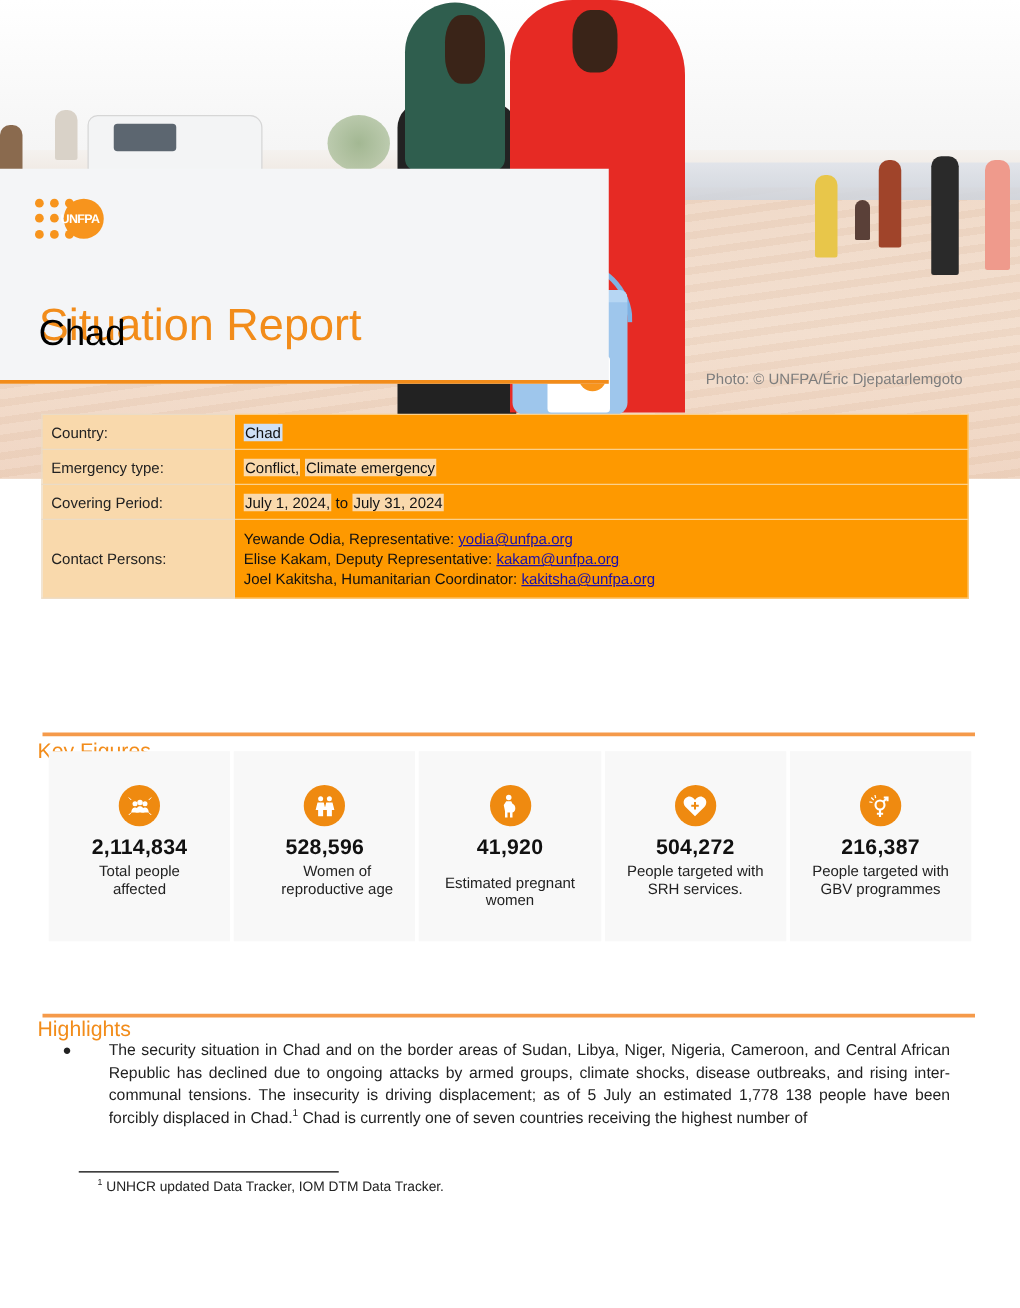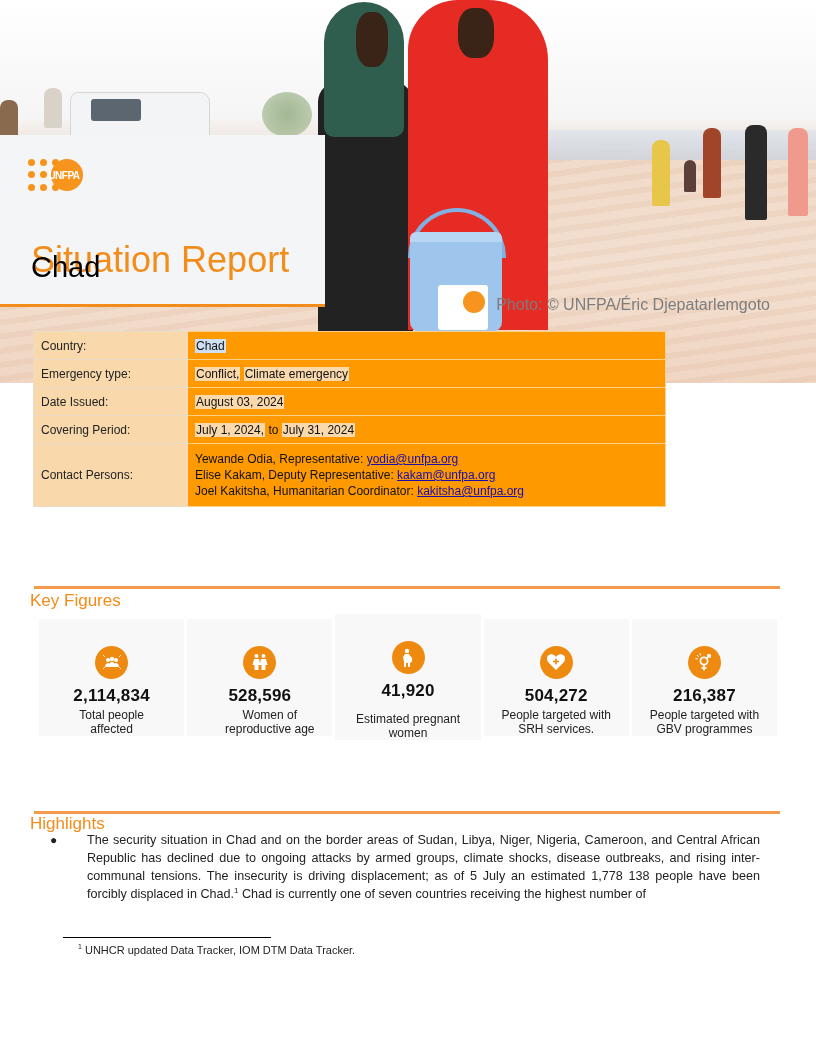--- a/index.html
+++ b/index.html
@@ -29,51 +29,51 @@
   .hero .woman2 .face { position:absolute; left:50px; top:8px; width:36px; height:50px; background:#3a2418; border-radius:40%; }
   .hero .bucket { position:absolute; left:410px; top:232px; width:92px; height:100px; background:#9ec6ec; border-radius:6px 6px 10px 10px; border-top:10px solid #b6d6f3; }
   .hero .bucket-handle { position:absolute; left:408px; top:208px; width:98px; height:50px; border:4px solid #7fb1e2; border-bottom:none; border-radius:50px 50px 0 0; }
   .hero .bucket-logo { position:absolute; left:438px; top:285px; width:50px; height:45px; background:#ffffff; border-radius:3px; }
   .hero .bucket-logo::after { content:""; position:absolute; right:3px; top:6px; width:22px; height:22px; border-radius:50%; background:#f7941d; }
   .hero .walker { position:absolute; width:18px; border-radius:8px 8px 2px 2px; }
   .hero .person-l { position:absolute; width:18px; height:40px; border-radius:8px 8px 2px 2px; background:#6a5b4e; }
 
   
   .title-card {
-    position: absolute; left: 0; top: 135px; width: 325px; height: 172px;
+    position: absolute; left: 0; top: 135px; width: 487px; height: 172px;
     background: #f4f5f7; border-bottom: 3px solid #f28c1a;
   }
   .logo { position: absolute; left: 28px; top: 24px; height: 32px; display: flex; align-items: center; }
   .logo .dots { display: grid; grid-template-columns: repeat(3, 7px); grid-gap: 5px 5px; }
   .logo .dots span { width: 7px; height: 7px; border-radius: 50%; background: #f7941d; display: block; }
   .logo .dots span.un { background: #5b92e5; width: 9px; height: 9px; margin-left:-1px; margin-top:-1px; }
   .logo .circle { width: 32px; height: 32px; border-radius: 50%; background: #f7941d; margin-left: -8px; display: flex; align-items: center; justify-content: center; }
   .logo .circle span { color: #fff; font-size: 10px; font-weight: bold; letter-spacing: -0.5px; margin-left: -6px; }
   .title-card h1 { position: absolute; left: 31px; top: 66px; font-size: 36px; font-weight: normal; color: #f28c1a; letter-spacing: 0; margin-top: 38px; }
   .title-card h2 { position: absolute; left: 31px; top: 116px; font-size: 29px; font-weight: normal; color: #000; }
 
-  .photo-credit { position: absolute; right: 46px; top: 296px; font-size: 16px; color: #7d7d7d; }
-
-  
-  .info-table { position: absolute; left: 33px; top: 331px; width: 633px; border-collapse: collapse; }
+  .photo-credit { position: absolute; right: 46px; top: 296px; font-size: 12px; color: #7d7d7d; }
+
+  
+  .info-table { position: absolute; left: 33px; top: 331px; width: 742px; border-collapse: collapse; }
   .info-table td { font-size: 12px; padding: 0 7px; border: 1px solid #ebdcc6; vertical-align: middle; }
   .info-table td.lbl { background: #f9d9ac; width: 154px; color: #222; }
   .info-table td.val { background: #fe9900; color: #111; border-color: #fbd08a; }
   .info-table tr.r { height: 28px; }
   .info-table tr.contact { height: 63px; }
   .hl { background: #fad9ac; padding: 0 1px; }
   .hl.sel { background: #cfe0f5; }
   .info-table .contact-line { line-height: 16px; }
   .info-table a { color: #1a0dab; text-decoration: underline; }
 
   
   .section-title { position: absolute; left: 30px; font-size: 17px; color: #f28c1a; font-weight: normal; margin-top: 36px; }
   .section-rule { position: absolute; left: 34px; width: 746px; height: 3px; background: #f59a4a; }
 
-  .figures { position: absolute; left: 39px; top: 601px; width: 738px; height: 152px; display: flex; gap: 3px; align-items: center; }
+  .figures { position: absolute; left: 39px; top: 601px; width: 738px; height: 152px; display: flex; gap: 3px; }
   .fig { flex: 1; background: #f8f8f8; display: flex; flex-direction: column; align-items: center; padding-top: 27px; }
   .fig .icon { width: 33px; height: 33px; border-radius: 50%; background: #ef8a10; display: flex; align-items: center; justify-content: center; }
   .fig .num { margin-top: 7px; font-size: 17px; font-weight: bold; color: #111; letter-spacing: 0.2px; }
   .fig .lbl { margin-top: 2px; font-size: 12px; color: #222; text-align: center; line-height: 14px; }
 
   .highlights { position: absolute; left: 48px; top: 831px; width: 712px; font-size: 12.6px; line-height: 18px; color: #222; }
   .highlights li { list-style: none; position: relative; padding-left: 39px; text-align: justify; }
   .highlights li .bullet { position: absolute; left: 2px; top: 0; font-size: 12px; }
   sup { font-size: 8px; vertical-align: super; line-height: 0; }
 
@@ -143,26 +143,20 @@
     </td>
   </tr>
   <tr class="r">
     <td class="lbl">Emergency type:</td>
     <td class="val">
       <span class="hl">Conflict,</span>
       <span class="hl">Climate emergency</span>
     </td>
   </tr>
   <tr class="r">
-    <td class="lbl">Date Issued:</td>
-    <td class="val">
-      <span class="hl">August 03, 2024</span>
-    </td>
-  </tr>
-  <tr class="r">
     <td class="lbl">Covering Period:</td>
     <td class="val">
       <span class="hl">July 1, 2024,</span>
       <span>to</span>
       <span class="hl">July 31, 2024</span>
     </td>
   </tr>
   <tr class="contact">
     <td class="lbl">Contact Persons:</td>
     <td class="val">

